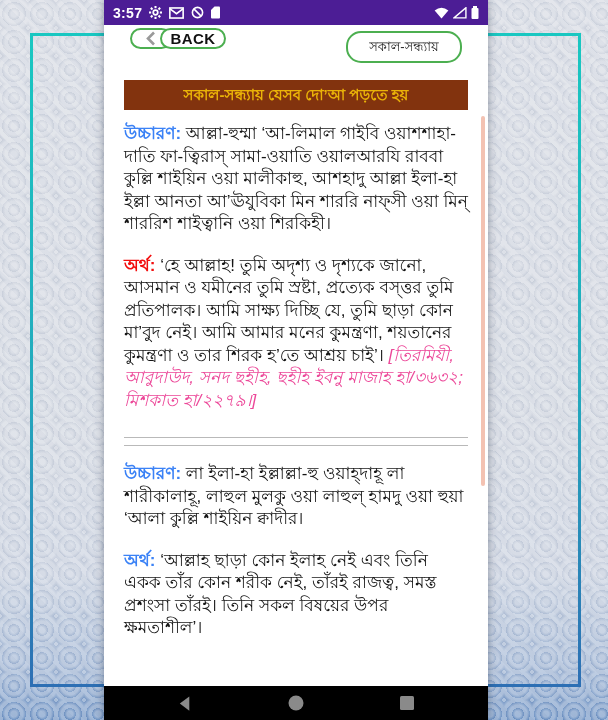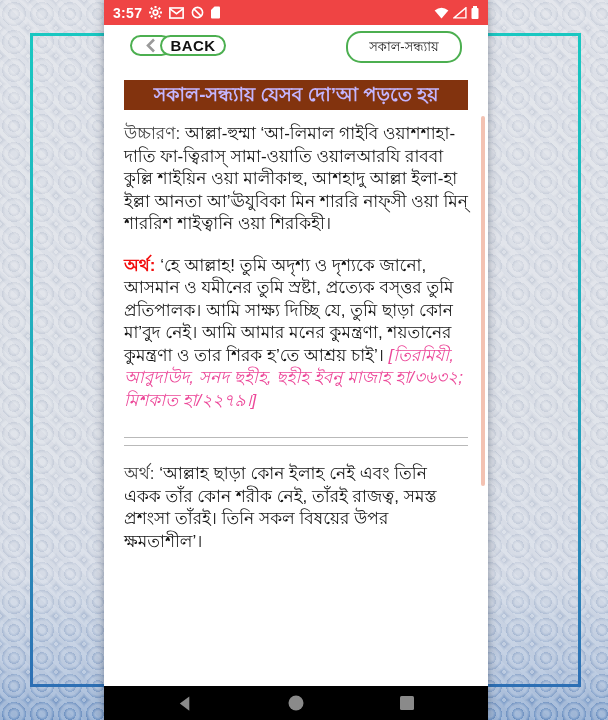--- a/index.html
+++ b/index.html
@@ -8,40 +8,40 @@
     background:
       repeating-radial-gradient(circle at 14px 14px, rgba(255,255,255,.35) 0 3px, rgba(255,255,255,0) 6px),
       repeating-linear-gradient(45deg, rgba(170,180,200,.12) 0 6px, rgba(255,255,255,.10) 6px 12px),
       linear-gradient(180deg,#d0d5df 0%,#cbd1dc 62%,#c2cbdb 80%,#93abce 93%,#5d86bd 100%);
     background-size:28px 28px,auto,auto;}
   .frame{position:absolute;left:30px;top:33px;width:545px;height:648px;
     border:3px solid;border-image:linear-gradient(180deg,#19c7c1 0%,#23a9bd 55%,#2d6fb4 100%) 1;}
   .phone{position:absolute;left:104px;top:0;width:384px;height:720px;background:#fff;
     box-shadow:0 0 9px rgba(40,50,70,.45);overflow:hidden;}
   
-  .statusbar{height:25px;background:#ef4444;color:#fff;display:flex;align-items:center;padding:0 9px;gap:7px;}
+  .statusbar{height:25px;background:#4c1d95;color:#fff;display:flex;align-items:center;padding:0 9px;gap:7px;}
   .sb-time{font-size:14px;font-weight:bold;letter-spacing:.3px;}
   .sb-right{margin-left:auto;display:flex;gap:4px;align-items:center;}
   .sb-ic{display:flex;align-items:center;}
   
   .appbar{height:53px;position:relative;background:#fff;}
-  .back-group{position:absolute;left:26px;top:3px;height:34px;display:flex;align-items:center;}
+  .back-group{position:absolute;left:26px;top:3px;height:34px;display:flex;align-items:flex-start;}
   .back-chevron{width:38px;border:2px solid #4caf50;border-radius:13px;background:#fff;
     display:flex;align-items:center;justify-content:center;}
   .back-label{width:62px;border:2px solid #4caf50;border-radius:13px;background:#fff;margin-left:-12px;
     display:flex;align-items:center;justify-content:center;font-size:15px;font-weight:bold;color:#111;letter-spacing:.4px;}
   .chip{position:absolute;right:26px;top:6px;width:112px;height:28px;border:2px solid #4caf50;border-radius:15px;
     background:#fff;display:flex;align-items:center;justify-content:center;font-size:13px;color:#222;}
   
-  .title-bar{margin:2px 20px 0;background:#82330e;color:#c4b5fd;text-align:center;
-    font-weight:bold;font-size:19px;line-height:23px;padding:3px 2px 4px;}
+  .title-bar{margin:2px 20px 0;background:#82330e;color:#eab308;text-align:center;
+    font-weight:bold;font-size:15px;line-height:23px;padding:3px 2px 4px;}
   
   .content{padding:13px 20px 0;font-size:17px;line-height:22.5px;color:#141414;}
   .para{margin:0 0 19px;}
-  .lbl-mag{color:#404040;font-weight:normal;}
+  .lbl-mag{color:#3b82f6;font-weight:bold;}
   .lbl-red{color:#f20d0d;font-weight:bold;}
   .cite{font-style:italic;color:#ec4899;}
   .divider-group{margin:25px 0 17px;}
   .hr{border-top:1px solid #b9b9b9;height:7px;}
   .hr:last-child{height:0;}
   .scrollbar{position:absolute;right:3px;top:116px;width:4px;height:370px;background:#f3c2b2;border-radius:2px;}
   
   .navbar{position:absolute;left:0;right:0;bottom:0;height:34px;background:#000;
     display:flex;align-items:center;justify-content:space-evenly;}
   .nav-ic{display:flex;align-items:center;justify-content:center;width:60px;}
@@ -126,20 +126,21 @@
       <p class="para"><span class="lbl-mag">উচ্চারণ:</span><span> আল্লা-হুম্মা ‘আ-লিমাল গাইবি ওয়াশশাহা-দাতি ফা-ত্বিরাস্ সামা-ওয়াতি ওয়ালআরযি রাববা কুল্লি শাইয়িন ওয়া মালীকাহু, আশহাদু আল্লা ইলা-হা ইল্লা আনতা আ’ঊযুবিকা মিন শাররি নাফ্সী ওয়া মিন্ শাররিশ শাইত্বানি ওয়া শিরকিহী।</span></p>
 
       <p class="para"><span class="lbl-red">অর্থ:</span><span> ‘হে আল্লাহ! তুমি অদৃশ্য ও দৃশ্যকে জানো, আসমান ও যমীনের তুমি স্রষ্টা, প্রত্যেক বস্ত্তর তুমি প্রতিপালক। আমি সাক্ষ্য দিচ্ছি যে, তুমি ছাড়া কোন মা’বুদ নেই। আমি আমার মনের কুমন্ত্রণা, শয়তানের কুমন্ত্রণা ও তার শিরক হ’তে আশ্রয় চাই’। </span><span class="cite">[তিরমিযী, আবুদাউদ, সনদ ছহীহ, ছহীহ ইবনু মাজাহ হা/৩৬৩২; মিশকাত হা/২২৭৯।]</span></p>
 
 
       <div class="divider-group">
         <div class="hr"></div>
         <div class="hr"></div>
       </div>
 
+      <p class="para"><span class="lbl-mag">উচ্চারণ:</span><span> লা ইলা-হা ইল্লাল্লা-হু ওয়াহ্‌দাহূ লা শারীকালাহূ, লাহুল মুলকু ওয়া লাহুল্ হামদু ওয়া হুয়া ‘আলা কুল্লি শাইয়িন ক্বাদীর।</span></p>
 
       <p class="para"><span class="lbl-mag">অর্থ:</span><span> ‘আল্লাহ ছাড়া কোন ইলাহ নেই এবং তিনি একক তাঁর কোন শরীক নেই, তাঁরই রাজত্ব, সমস্ত প্রশংসা তাঁরই। তিনি সকল বিষয়ের উপর ক্ষমতাশীল’।</span></p>
 
     </div>
 
     <div class="scrollbar"></div>
 
     <div class="navbar">
       <span class="nav-ic">
         <svg width="19" height="19" viewBox="0 0 20 20">

